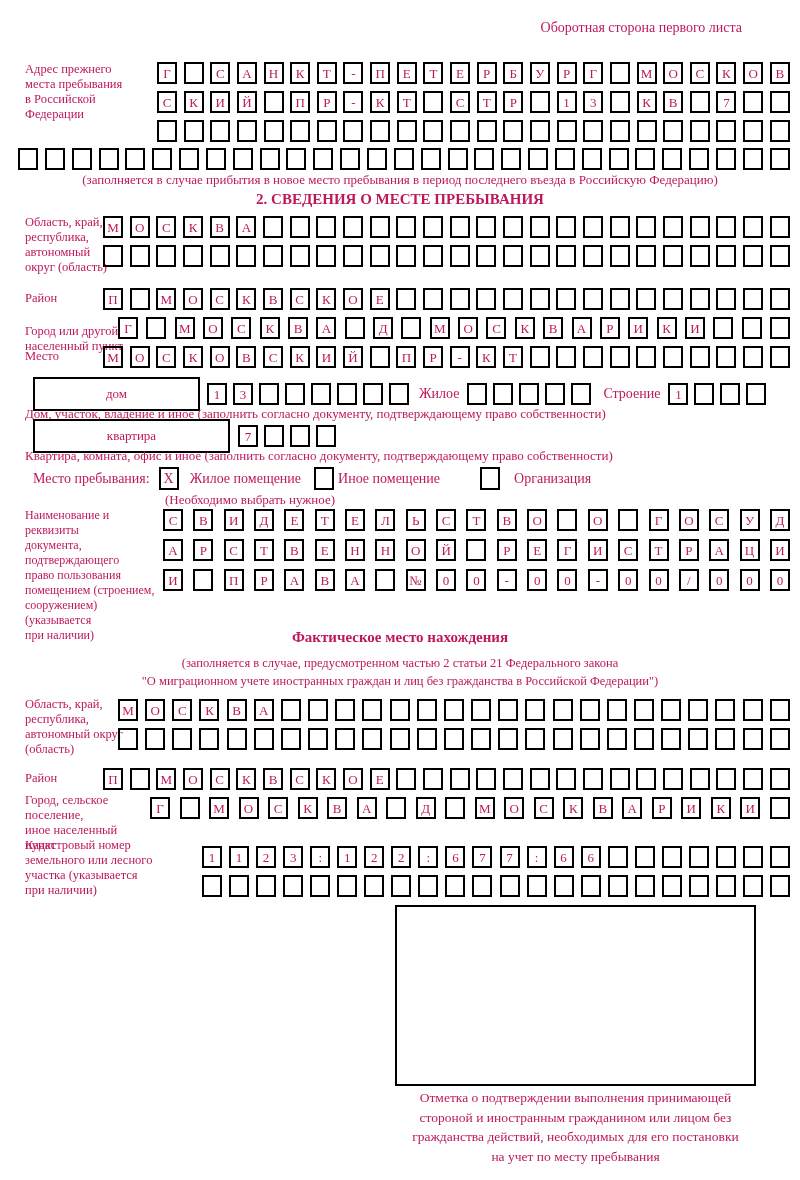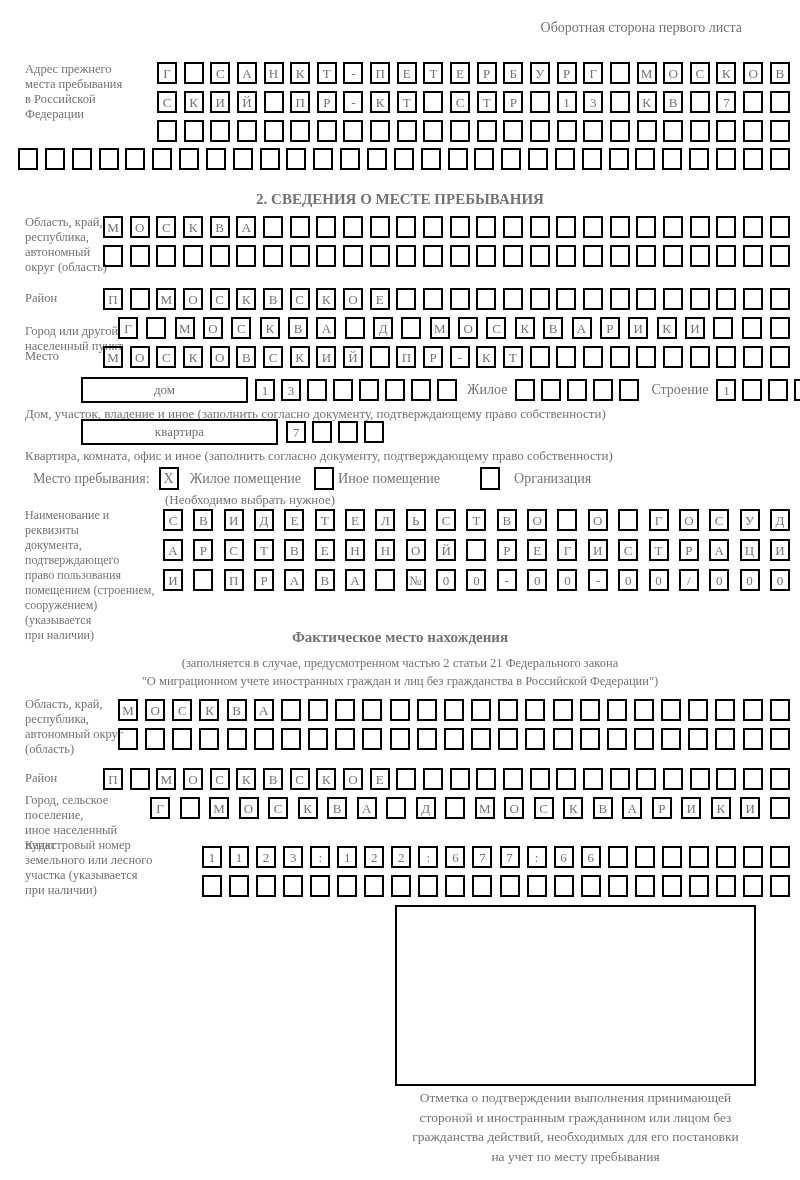--- a/index.html
+++ b/index.html
@@ -1,30 +1,30 @@
 <!DOCTYPE html>
 <html><head>
 <meta charset="utf-8">
 <style>
   html,body{margin:0;padding:0;background:#fff;}
   .page{position:relative;width:800px;height:1180px;background:#ffffff;
-        font-family:"Liberation Serif","DejaVu Serif",serif;color:#737373;overflow:hidden;}
+        font-family:"Liberation Serif","DejaVu Serif",serif;color:#be185d;overflow:hidden;}
   .side-note{position:absolute;top:20px;right:58px;font-size:14px;}
   .lbl{position:absolute;font-size:12.5px;line-height:15px;white-space:pre-line;}
   .caption{position:absolute;font-size:13px;line-height:16px;}
   .center{left:0;width:800px;text-align:center;}
   .sect-title{position:absolute;font-weight:bold;font-size:15px;}
   .cellrow{position:absolute;display:flex;justify-content:space-between;height:22px;}
   .cell{box-sizing:border-box;width:20px;height:22px;border:2px solid #000;
         display:flex;align-items:center;justify-content:center;
         font-size:13px;line-height:1;flex:0 0 auto;}
   .cellgroup{display:flex;gap:6px;}
   .inline-row{position:absolute;display:flex;align-items:center;font-size:14px;}
-  .name-box{box-sizing:border-box;border:2px solid #000;height:26px;
-        display:flex;align-items:center;justify-content:center;font-size:13px;flex:0 0 auto;margin-left:48px;}
+  .name-box{box-sizing:border-box;border:2px solid #000;height:34px;
+        display:flex;align-items:center;justify-content:center;font-size:13px;flex:0 0 auto;}
   .checkbox{box-sizing:border-box;width:20px;height:23px;border:2px solid #000;
         display:flex;align-items:center;justify-content:center;font-size:14px;flex:0 0 auto;}
   .pre-center{white-space:pre-line;text-align:center;}
   .stamp-box{position:absolute;border:2px solid #000;background:#fff;}
 </style>
 </head>
 <body>
 
 <div class="page">
 
@@ -136,20 +136,21 @@
       <span class="cell"></span>
       <span class="cell"></span>
       <span class="cell"></span>
       <span class="cell"></span>
       <span class="cell"></span>
       <span class="cell"></span>
       <span class="cell"></span>
       <span class="cell"></span>
       <span class="cell"></span>
     </div>
+  <div class="caption center" style="top:172px">(заполняется в случае прибытия в новое место пребывания в период последнего въезда в Российскую Федерацию)</div>
 
   <div class="sect-title center" style="top:191px">2. СВЕДЕНИЯ О МЕСТЕ ПРЕБЫВАНИЯ</div>
 
   <div class="lbl" style="left:25px;top:215px;width:95px">Область, край,
 республика,
 автономный
 округ (область)</div>
   <div class="cellrow" style="left:103px;top:216px;width:687px">
       <span class="cell">М</span>
       <span class="cell">О</span>

